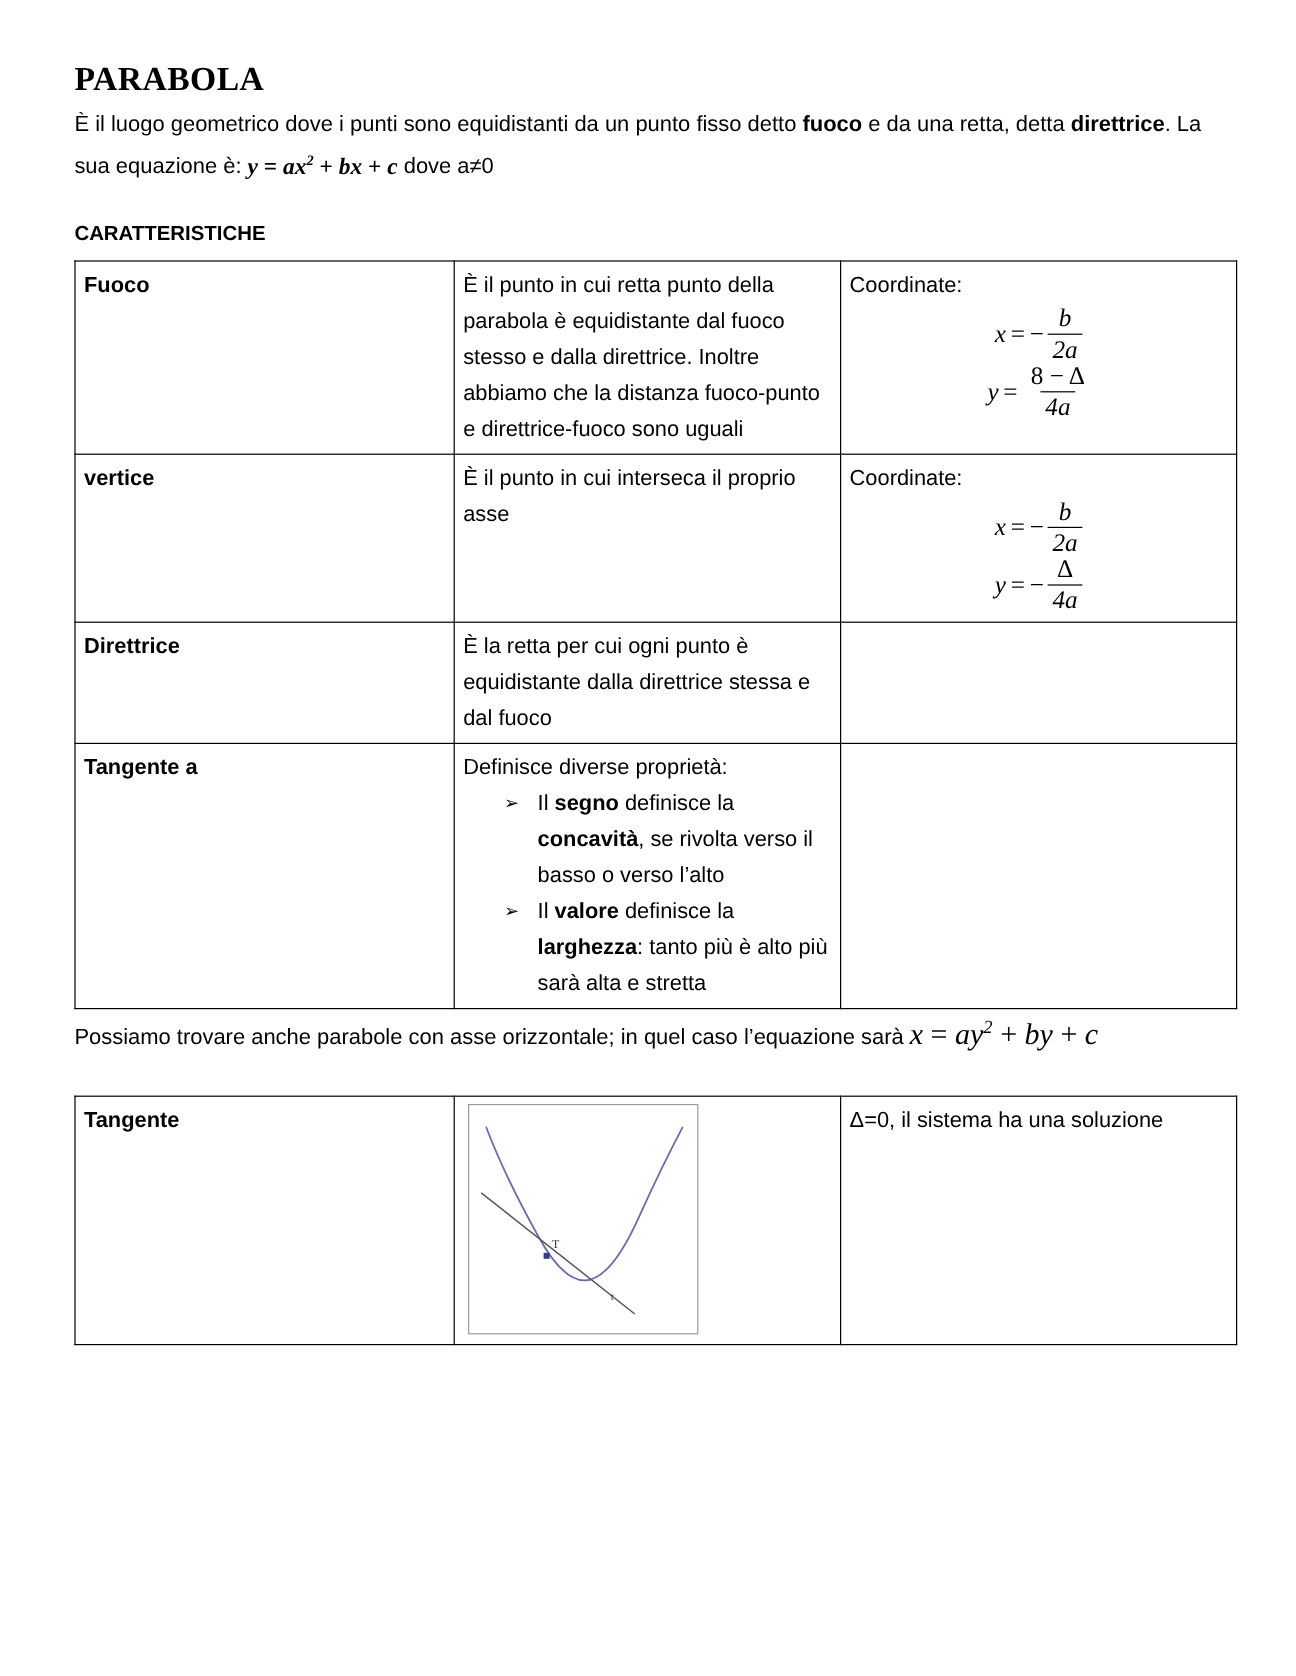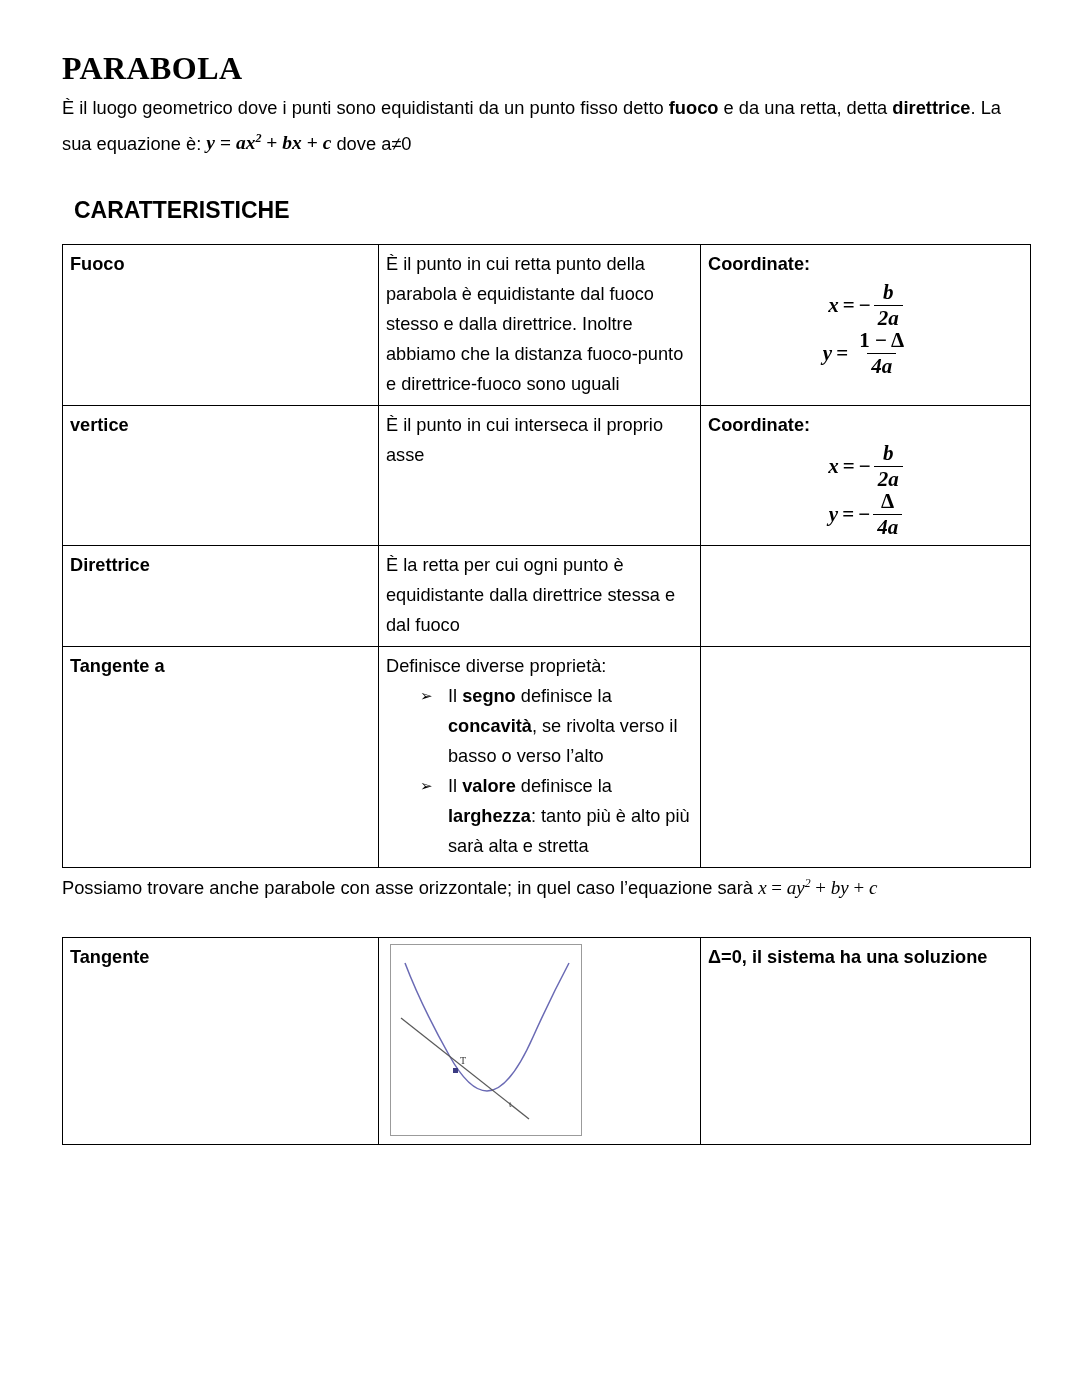--- a/index.html
+++ b/index.html
@@ -18,74 +18,74 @@
     position: absolute;
     left: 62px; top: 0px;
     width: 968px;
     padding-top: 52px;
   }
 
   
   .doc-title {
     font-family: "Liberation Serif", serif;
     font-weight: bold;
-    font-size: 32px;
+    font-size: 28px;
     letter-spacing: 0.4px;
     line-height: 1.05;
     margin: 0 0 6px 0;
   }
   .para {
     font-size: 18.3px;
     line-height: 31px;
     margin: 0;
   }
   .section-head {
-    font-size: 23px;
+    font-size: 17px;
     font-weight: bold;
     line-height: 28px;
-    margin: 12px;
+    margin: 0;
   }
   .sp-26 { height: 26px; }
   .sp-8  { height: 8px; }
   b, strong { font-weight: bold; }
 
   
   .mi {
     font-family: "Liberation Serif", serif;
     font-style: italic;
     font-weight: bold;
     font-size: 19.5px;
     text-align: right;
   }
   .mi .op { font-style: normal; }
   .mi sup { font-size: 0.62em; font-style: italic; vertical-align: super; }
   .mi-lite {
     font-family: "Liberation Serif", serif;
     font-style: italic;
-    font-size: 19px;
+    font-size: 25px;
   }
   .mi-lite .op { font-style: normal; }
   .mi-lite sup { font-size: 0.62em; vertical-align: super; }
 
   
   table.doc-table {
     width: 968px;
     border-collapse: collapse;
     table-layout: fixed;
   }
   table.doc-table td {
     border: 1px solid #000000;
     vertical-align: top;
     padding: 4px 7px 6px 7px;
     font-size: 18.2px;
     line-height: 30px;
   }
   td.c1 { width: 316px; }
   td.c2 { width: 322px; }
-  td.c3 { width: 330px; font-weight: bold; }
+  td.c3 { width: 330px; }
   td.lbl { font-weight: bold; }
 
   
   .formula-block {
     font-family: "Liberation Serif", serif;
     margin-top: 2px;
     display: flex;
     flex-direction: column;
     align-items: center;
   }
@@ -187,21 +187,21 @@
               <span class="frac">
                 <span class="num it">b</span>
                 <span class="den it">2a</span>
               </span>
             </div>
             <div class="eq-row">
               <span class="lhs">y</span>
               <span class="eqs">=</span>
               <span class="neg"></span>
               <span class="frac">
-                <span class="num">1 − Δ</span>
+                <span class="num">8 − Δ</span>
                 <span class="den it">4a</span>
               </span>
             </div>
           </div>
         </td>
       </tr>
 
       <tr>
         <td class="c1 lbl">vertice</td>
         <td class="c2">È il punto in cui interseca il proprio asse</td>

